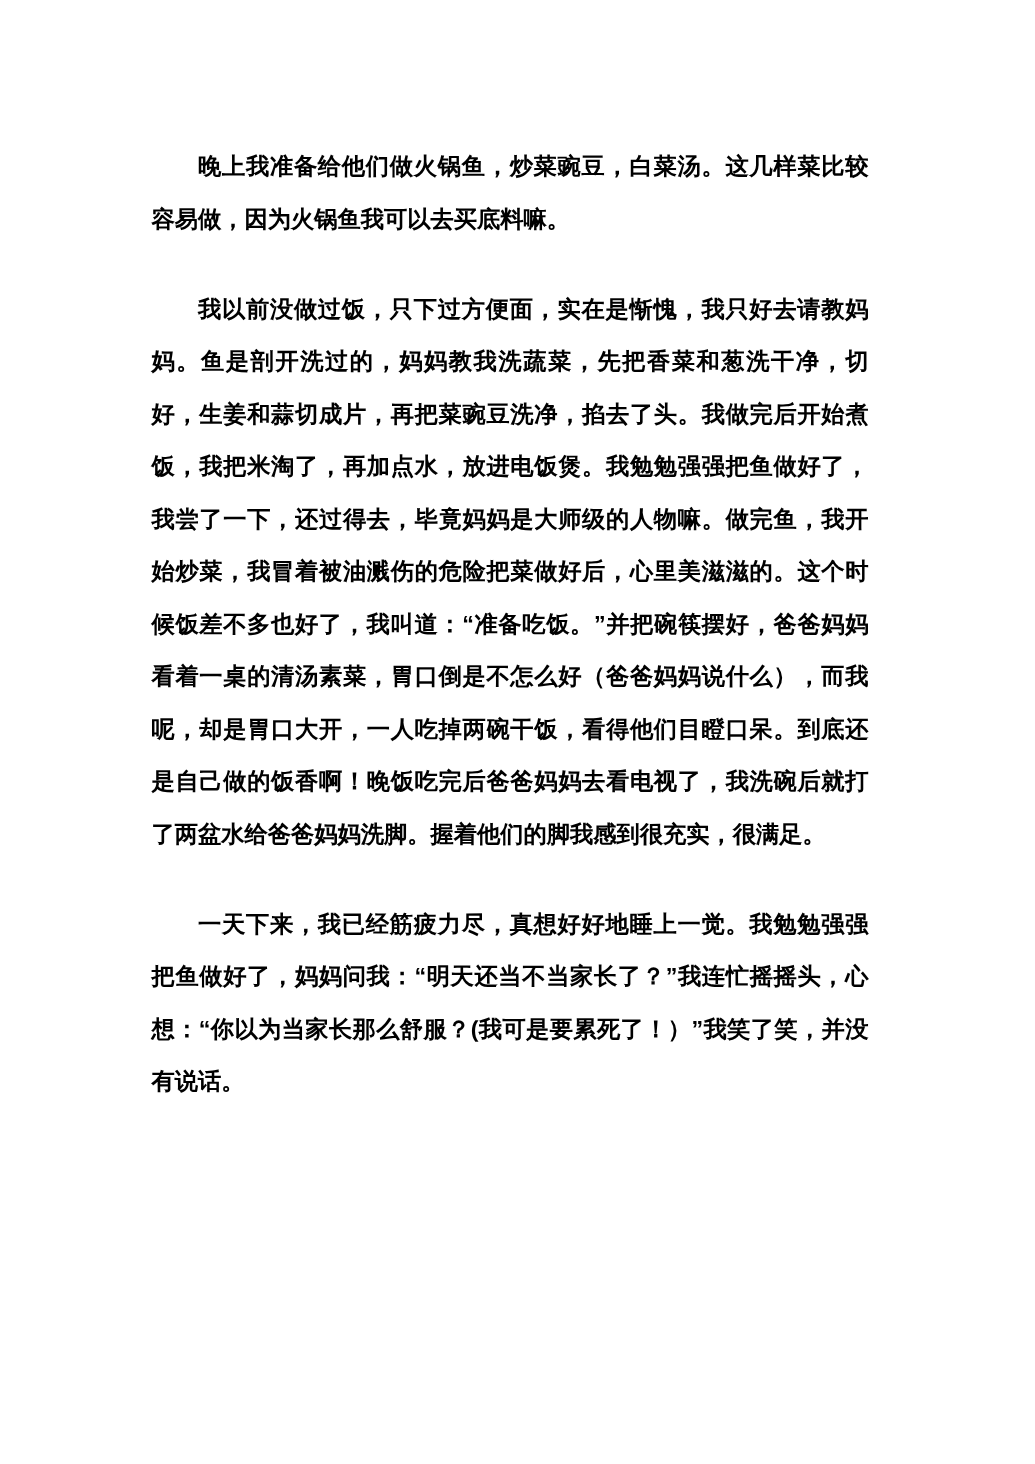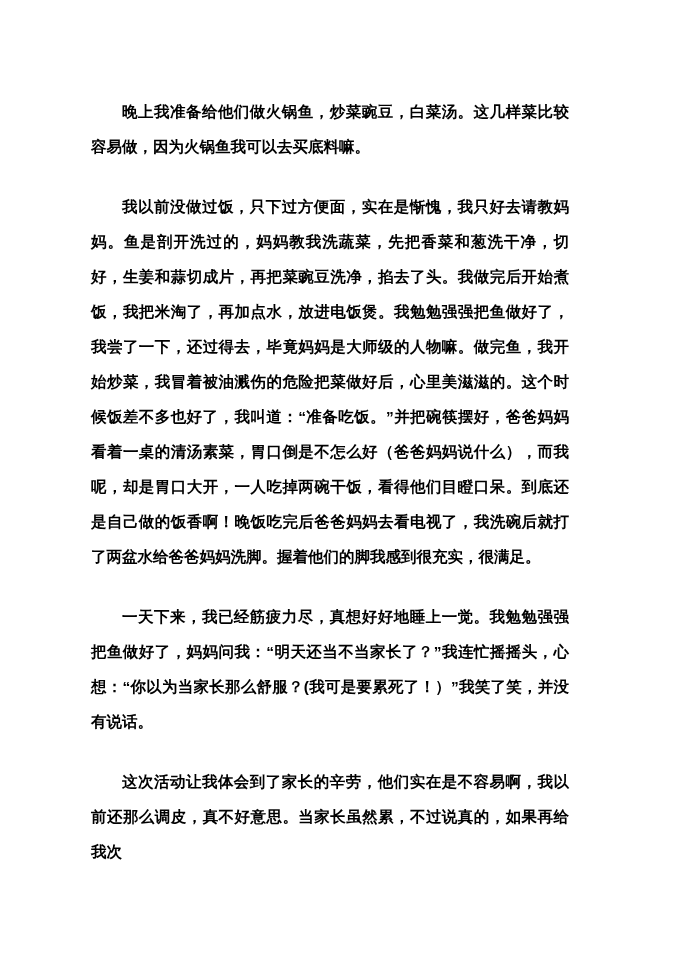--- a/index.html
+++ b/index.html
@@ -10,21 +10,21 @@
   .page {
     position: relative;
     width: 690px;
     height: 976px;
     background: #ffffff;
     overflow: hidden;
     font-family: "Liberation Sans", "DejaVu Sans", sans-serif;
   }
   .essay-body {
     position: absolute;
-    left: 91px;
+    left: 101px;
     top: 94px;
     width: 478px;
   }
   .essay-body p {
     margin: 0 0 25px 0;
     padding: 0;
     font-size: 15.5px;
     font-weight: 700;
     line-height: 35px;
     color: #000000;
@@ -39,15 +39,14 @@
   }
 </style>
 </head>
 <body>
 
 <div class="page">
   <div class="essay-body">
     <p>晚上我准备给他们做火锅鱼，炒菜豌豆，白菜汤。这几样菜比较容易做，因为火锅鱼我可以去买底料嘛。</p>
     <p>我以前没做过饭，只下过方便面，实在是惭愧，我只好去请教妈妈。鱼是剖开洗过的，妈妈教我洗蔬菜，先把香菜和葱洗干净，切好，生姜和蒜切成片，再把菜豌豆洗净，掐去了头。我做完后开始煮饭，我把米淘了，再加点水，放进电饭煲。我勉勉强强把鱼做好了，我尝了一下，还过得去，毕竟妈妈是大师级的人物嘛。做完鱼，我开始炒菜，我冒着被油溅伤的危险把菜做好后，心里美滋滋的。这个时候饭差不多也好了，我叫道：“准备吃饭。”并把碗筷摆好，爸爸妈妈看着一桌的清汤素菜，胃口倒是不怎么好（爸爸妈妈说什么），而我呢，却是胃口大开，一人吃掉两碗干饭，看得他们目瞪口呆。到底还是自己做的饭香啊！晚饭吃完后爸爸妈妈去看电视了，我洗碗后就打了两盆水给爸爸妈妈洗脚。握着他们的脚我感到很充实，很满足。</p>
     <p>一天下来，我已经筋疲力尽，真想好好地睡上一觉。我勉勉强强把鱼做好了，妈妈问我：“明天还当不当家长了？”我连忙摇摇头，心想：“你以为当家长那么舒服？(我可是要累死了！）”我笑了笑，并没有说话。</p>
-    <p>这次活动让我体会到了家长的辛劳，他们实在是不容易啊，我以前还那么调皮，真不好意思。当家长虽然累，不过说真的，如果再给我次</p>
   </div>
 </div>
 
 </body></html>

